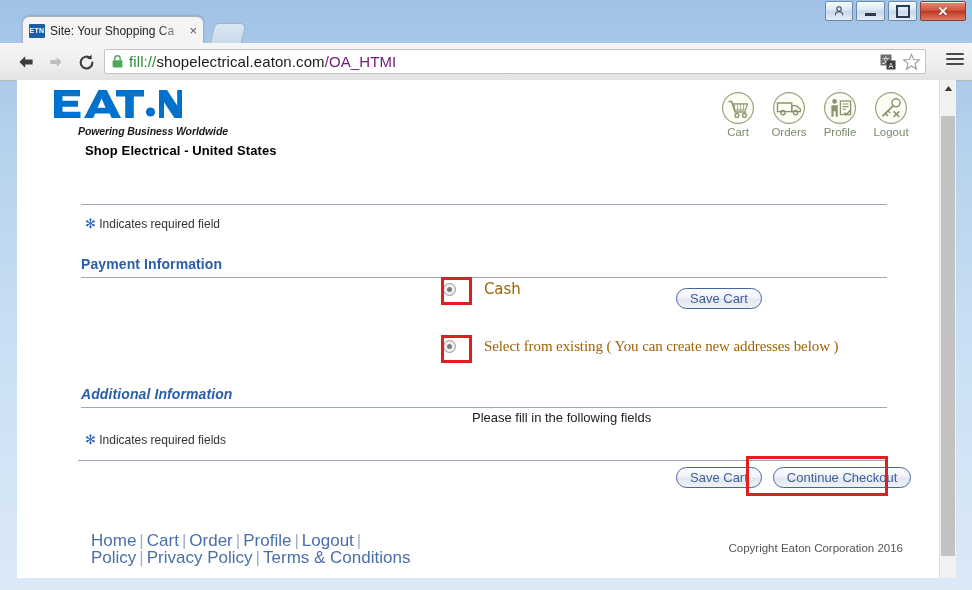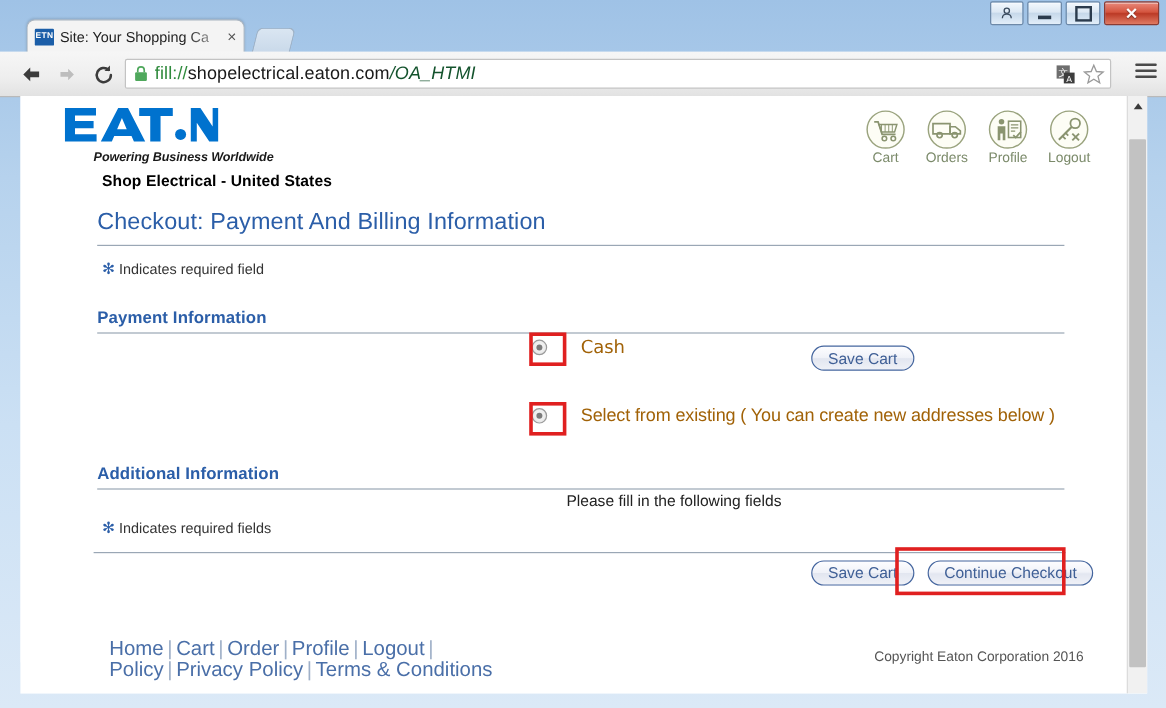--- a/index.html
+++ b/index.html
@@ -154,21 +154,21 @@
     margin-right: 6px;
   }
   .url-text {
     font-size: 15px;
     color: #222;
     white-space: nowrap;
     letter-spacing: .1px;
   }
   .url-text .sch { color: #2f8a3c; }
   .url-text .host { color: #1a1a1a; margin-top: 35px; }
-  .url-text .path { color: #14532d; font-style: italic; }
+  .url-text .path { color: #701a75; }
 
   .url-right {
     position: absolute;
     right: 4px; top: 3px;
     display: flex; align-items: center; gap: 5px;
   }
   .menu-btn {
     position: absolute;
     right: 8px; top: 10px;
     width: 18px;
@@ -287,21 +287,21 @@
   }
 
   .h2 {
     position: absolute;
     font-size: 14px;
     font-weight: bold;
     color: #2b5ea8;
     letter-spacing: .1px;
   }
   .h2.pay { left: 64px; top: 176px; }
-  .h2.addl { left: 64px; top: 306px; }
+  .h2.addl { left: 64px; top: 306px; font-style: italic; }
   .rule.r2 { top: 197px; }
   .rule.r3 { top: 327px; }
 
   .radio-row {
     position: absolute;
     display: flex;
     align-items: center;
   }
   .radio-row.one { left: 426px; top: 200px; }
   .radio-row.two { left: 426px; top: 258px; }
@@ -325,21 +325,21 @@
   }
   .radio-label {
     margin-left: 28px;
     font-size: 15px;
     color: #a16207;
     white-space: nowrap;
     font-family: "DejaVu Sans", sans-serif;
     letter-spacing: -.1px;
   }
   .radio-label.comic {
-    font-family: Liberation Sans, sans-serif;
+    font-family: Liberation Serif, serif;
   }
 
   .please {
     position: absolute;
     left: 455px; top: 330px;
     font-size: 13px;
     color: #222;
   }
   .starline2 {
     position: absolute;
@@ -547,21 +547,20 @@
             <circle cx="17" cy="17" r="15.4" fill="#fdfdf5" stroke="#9aa37e" stroke-width="1.2"></circle>
             <circle cx="22.0" cy="11.8" r="4.0" fill="none" stroke="#8a9470" stroke-width="1.5"></circle>
             <path d="M19.2 14.6 L8.4 25.4" stroke="#8a9470" stroke-width="1.8"></path>
             <path d="M11.4 22.4 l2.6 2.6 M14.0 19.8 l2.2 2.2" stroke="#8a9470" stroke-width="1.5"></path>
             <path d="M19.6 20.4 l5.6 5.6 M25.2 20.4 l-5.6 5.6" stroke="#8a9470" stroke-width="1.6"></path>
           </svg>
           <span class="lbl">Logout</span>
         </div>
       </div>
 
-      <div class="h1">Checkout: Payment And Billing Information</div>
       <div class="rule r1"></div>
 
       <div class="starline">
         <span class="ast">✻</span>
         <span>Indicates required field</span>
       </div>
 
       <div class="savecart-top">
         <span class="btn">Save Cart</span>
       </div>

